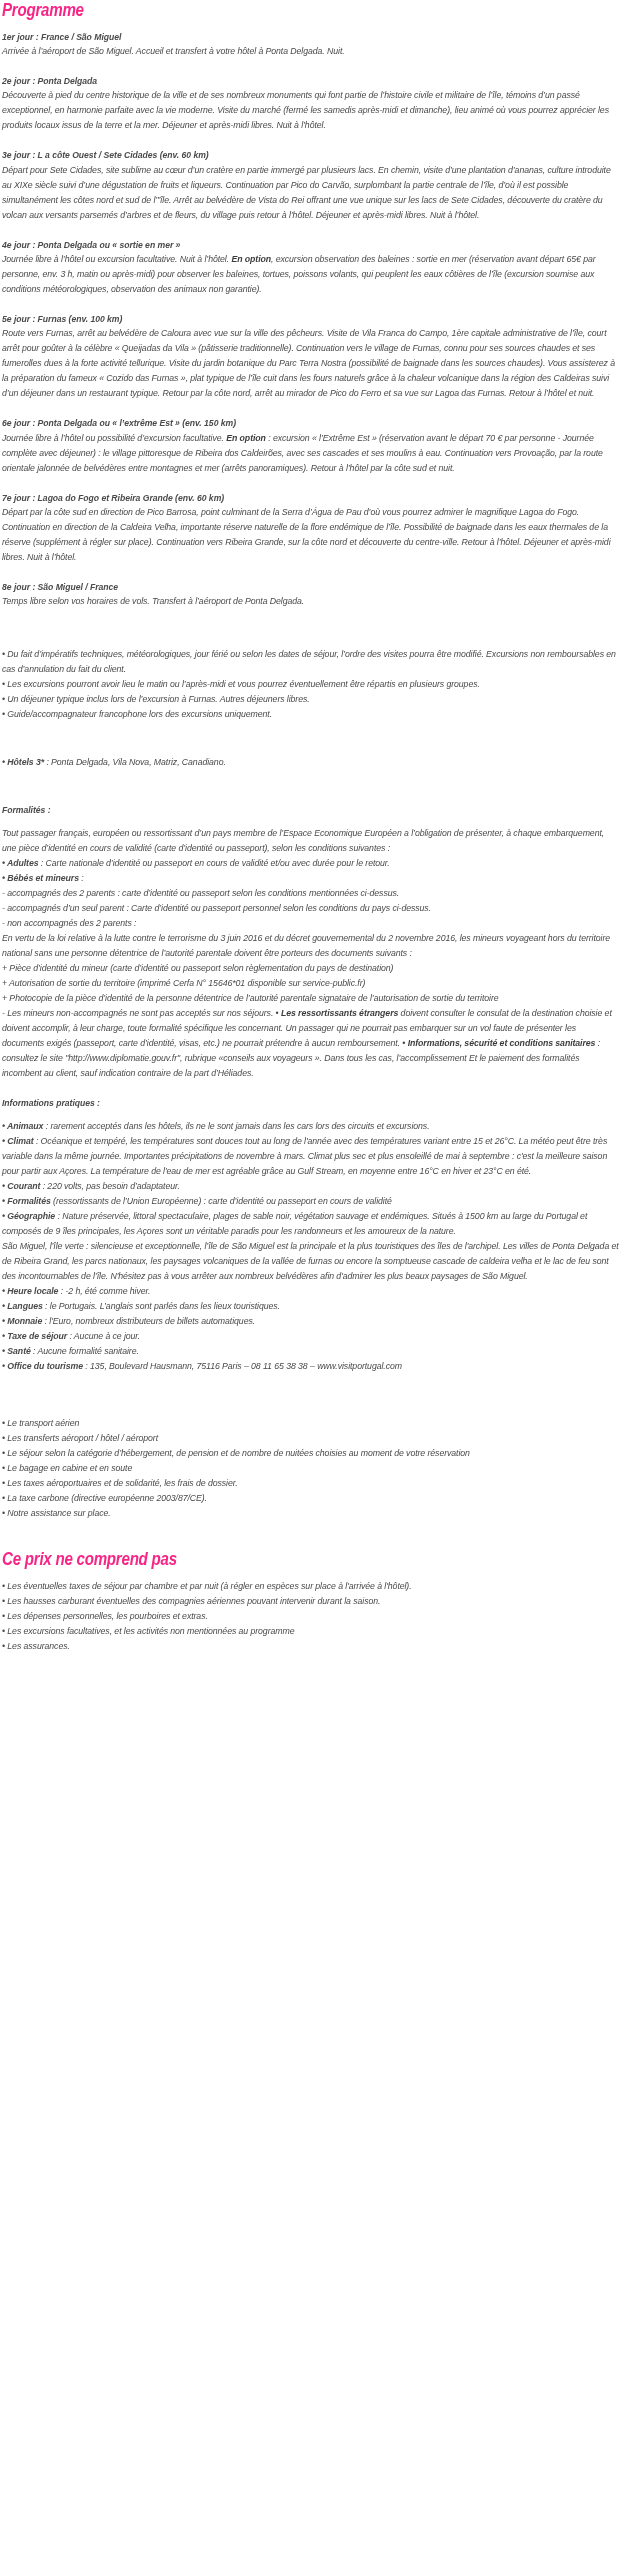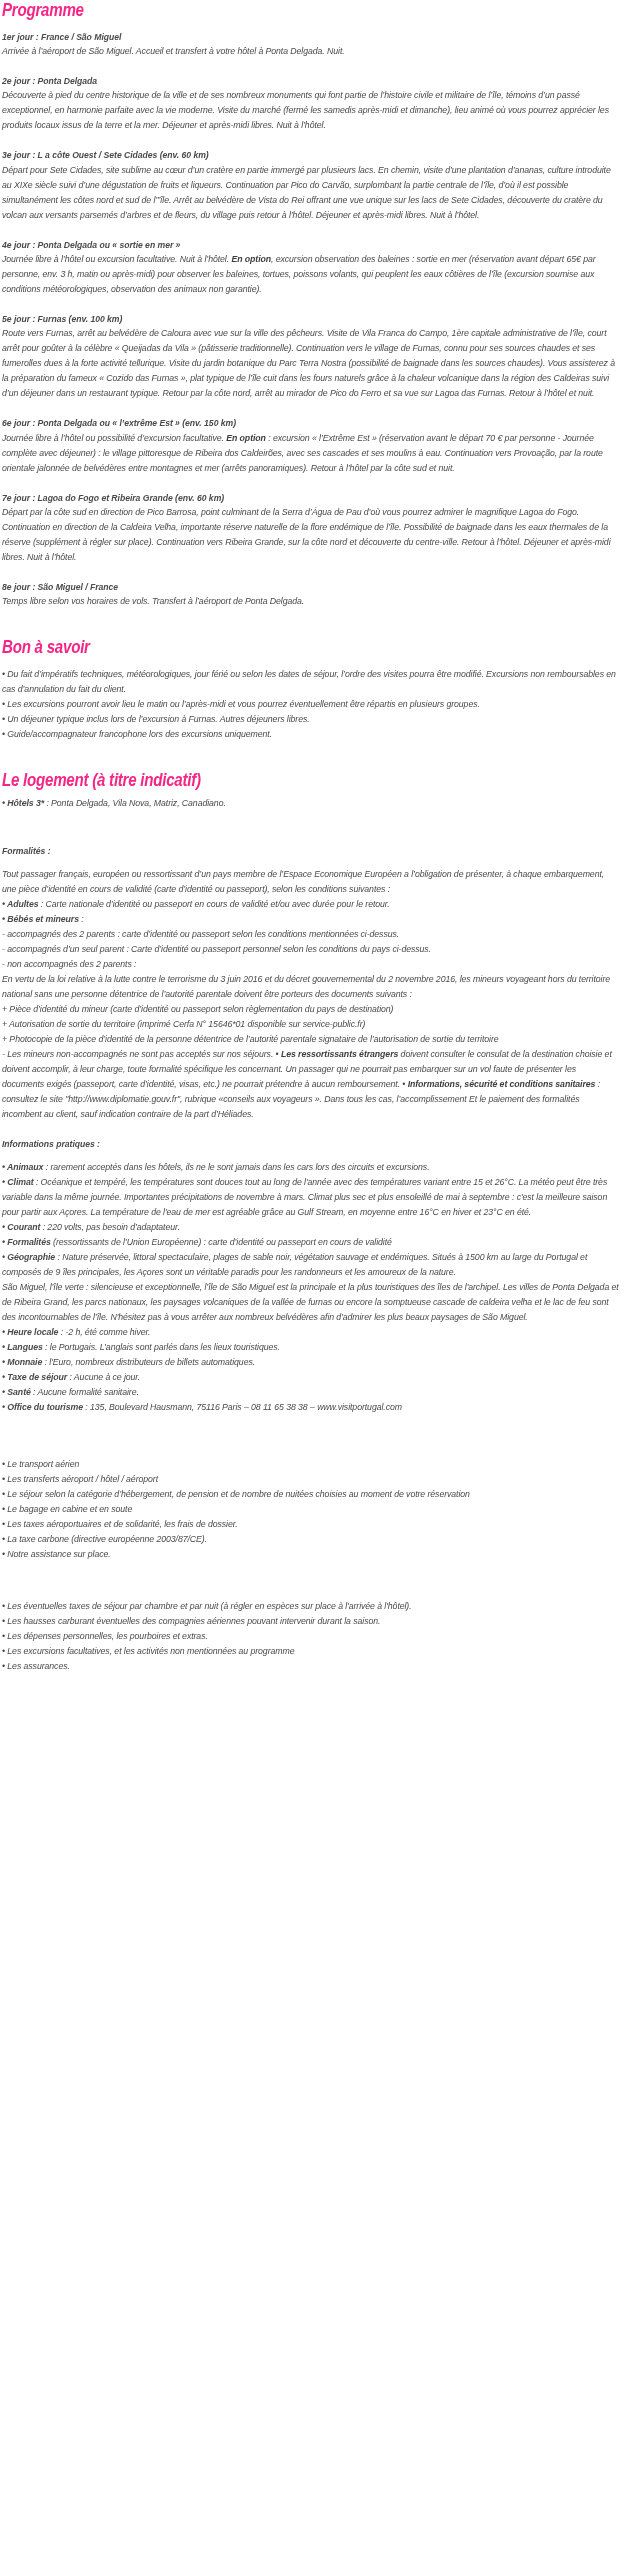--- a/index.html
+++ b/index.html
@@ -128,34 +128,28 @@
 
   <div class="day-title">7e jour : Lagoa do Fogo et Ribeira Grande (env. 60 km)</div>
   <p class="body">Départ par la côte sud en direction de Pico Barrosa, point culminant de la Serra d’Água de Pau d’où vous pourrez admirer le magnifique Lagoa do Fogo. Continuation en direction de la Caldeira Velha, importante réserve naturelle de la flore endémique de l’île. Possibilité de baignade dans les eaux thermales de la réserve (supplément à régler sur place). Continuation vers Ribeira Grande, sur la côte nord et découverte du centre-ville. Retour à l’hôtel. Déjeuner et après-midi libres. Nuit à l’hôtel.</p>
   <div class="gap-m"></div>
 
   <div class="day-title">8e jour : São Miguel / France</div>
   <p class="body">Temps libre selon vos horaires de vols. Transfert à l’aéroport de Ponta Delgada.</p>
 
   <div class="gap-xl"></div>
 
-  <div class="sect-wrap">
-    <h1 class="sect">Bon à savoir</h1>
-  </div>
   <div class="gap-s"></div>
   <div class="bullet">• Du fait d’impératifs techniques, météorologiques, jour férié ou selon les dates de séjour, l’ordre des visites pourra être modifié. Excursions non remboursables en cas d’annulation du fait du client.</div>
   <div class="bullet">• Les excursions pourront avoir lieu le matin ou l’après-midi et vous pourrez éventuellement être répartis en plusieurs groupes.</div>
   <div class="bullet">• Un déjeuner typique inclus lors de l’excursion à Furnas. Autres déjeuners libres.</div>
   <div class="bullet">• Guide/accompagnateur francophone lors des excursions uniquement.</div>
 
   <div class="gap-xl"></div>
 
-  <div class="sect-wrap">
-    <h1 class="sect">Le logement (à titre indicatif)</h1>
-  </div>
   <div class="gap-xs"></div>
   <div class="bullet"><b>• Hôtels 3*</b><span> : Ponta Delgada, Vila Nova, Matriz, Canadiano.</span></div>
 
   <div class="gap-xl"></div>
 
   <div class="gap-xs"></div>
   <div class="day-title">Formalités :</div>
   <div class="gap-s"></div>
   <p class="body">Tout passager français, européen ou ressortissant d’un pays membre de l’Espace Economique Européen a l’obligation de présenter, à chaque embarquement, une pièce d’identité en cours de validité (carte d’identité ou passeport), selon les conditions suivantes :</p>
   <div class="bullet"><b>• Adultes</b><span> : Carte nationale d’identité ou passeport en cours de validité et/ou avec durée pour le retour.</span></div>
@@ -192,20 +186,23 @@
   <div class="bullet">• Le transport aérien</div>
   <div class="bullet">• Les transferts aéroport / hôtel / aéroport</div>
   <div class="bullet">• Le séjour selon la catégorie d’hébergement, de pension et de nombre de nuitées choisies au moment de votre réservation</div>
   <div class="bullet">• Le bagage en cabine et en soute</div>
   <div class="bullet">• Les taxes aéroportuaires et de solidarité, les frais de dossier.</div>
   <div class="bullet">• La taxe carbone (directive européenne 2003/87/CE).</div>
   <div class="bullet">• Notre assistance sur place.</div>
 
   <div class="gap-xl"></div>
 
+  <div class="sect-wrap">
+    <h1 class="sect">Ce prix ne comprend pas</h1>
+  </div>
   <div class="gap-s"></div>
   <div class="bullet">• Les éventuelles taxes de séjour par chambre et par nuit (à régler en espèces sur place à l'arrivée à l'hôtel).</div>
   <div class="bullet">• Les hausses carburant éventuelles des compagnies aériennes pouvant intervenir durant la saison.</div>
   <div class="bullet">• Les dépenses personnelles, les pourboires et extras.</div>
   <div class="bullet">• Les excursions facultatives, et les activités non mentionnées au programme</div>
   <div class="bullet">• Les assurances.</div>
 
 </div>
 
 

